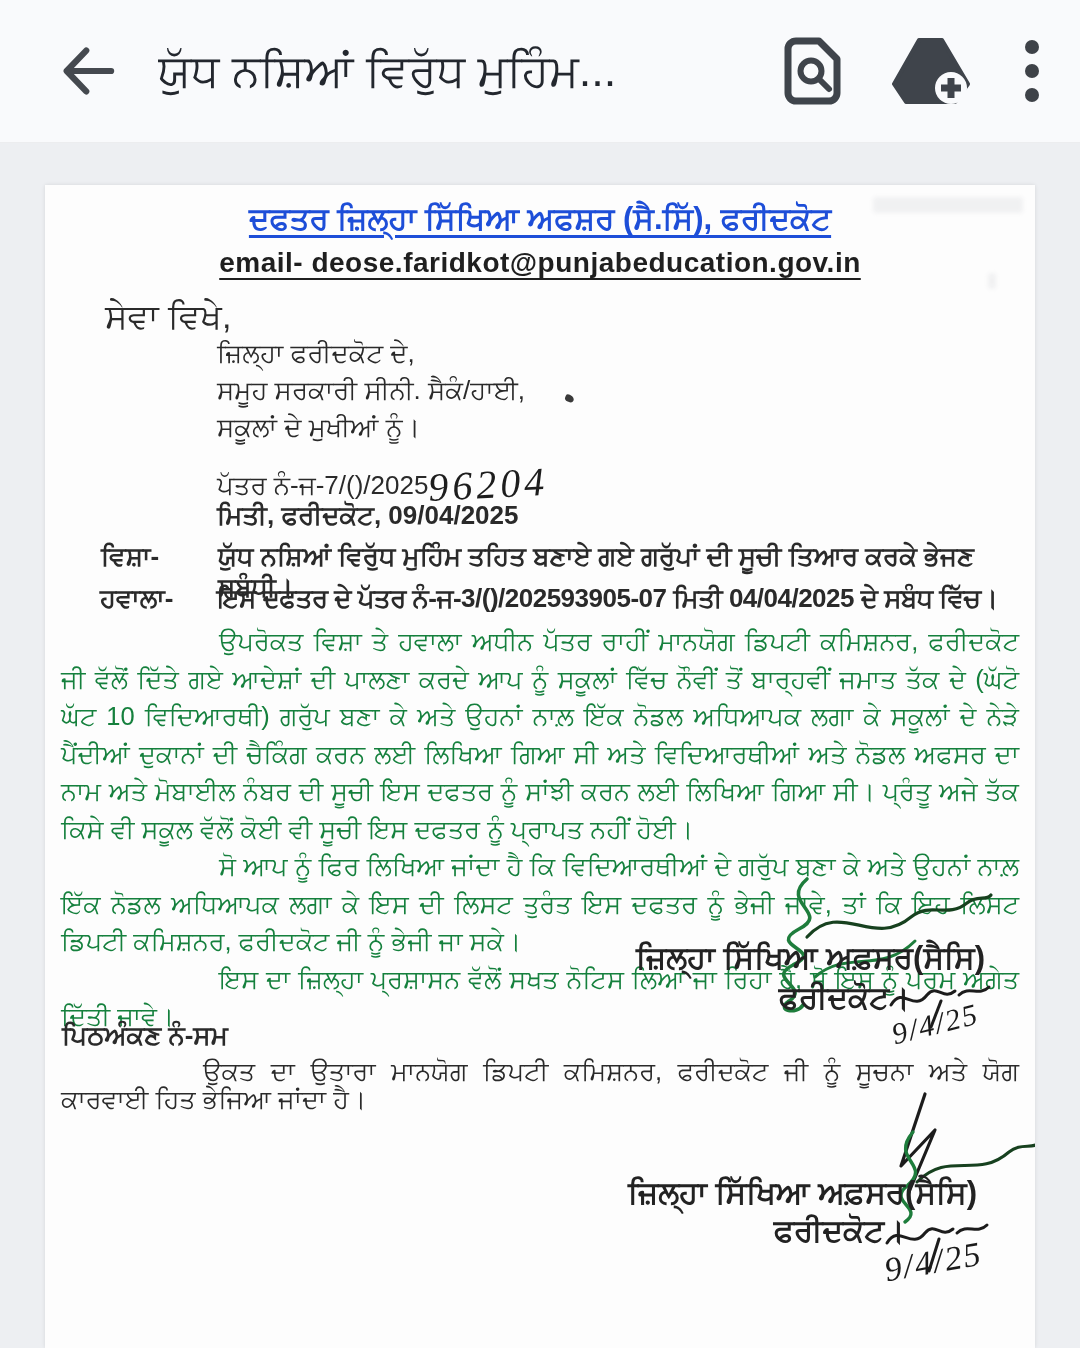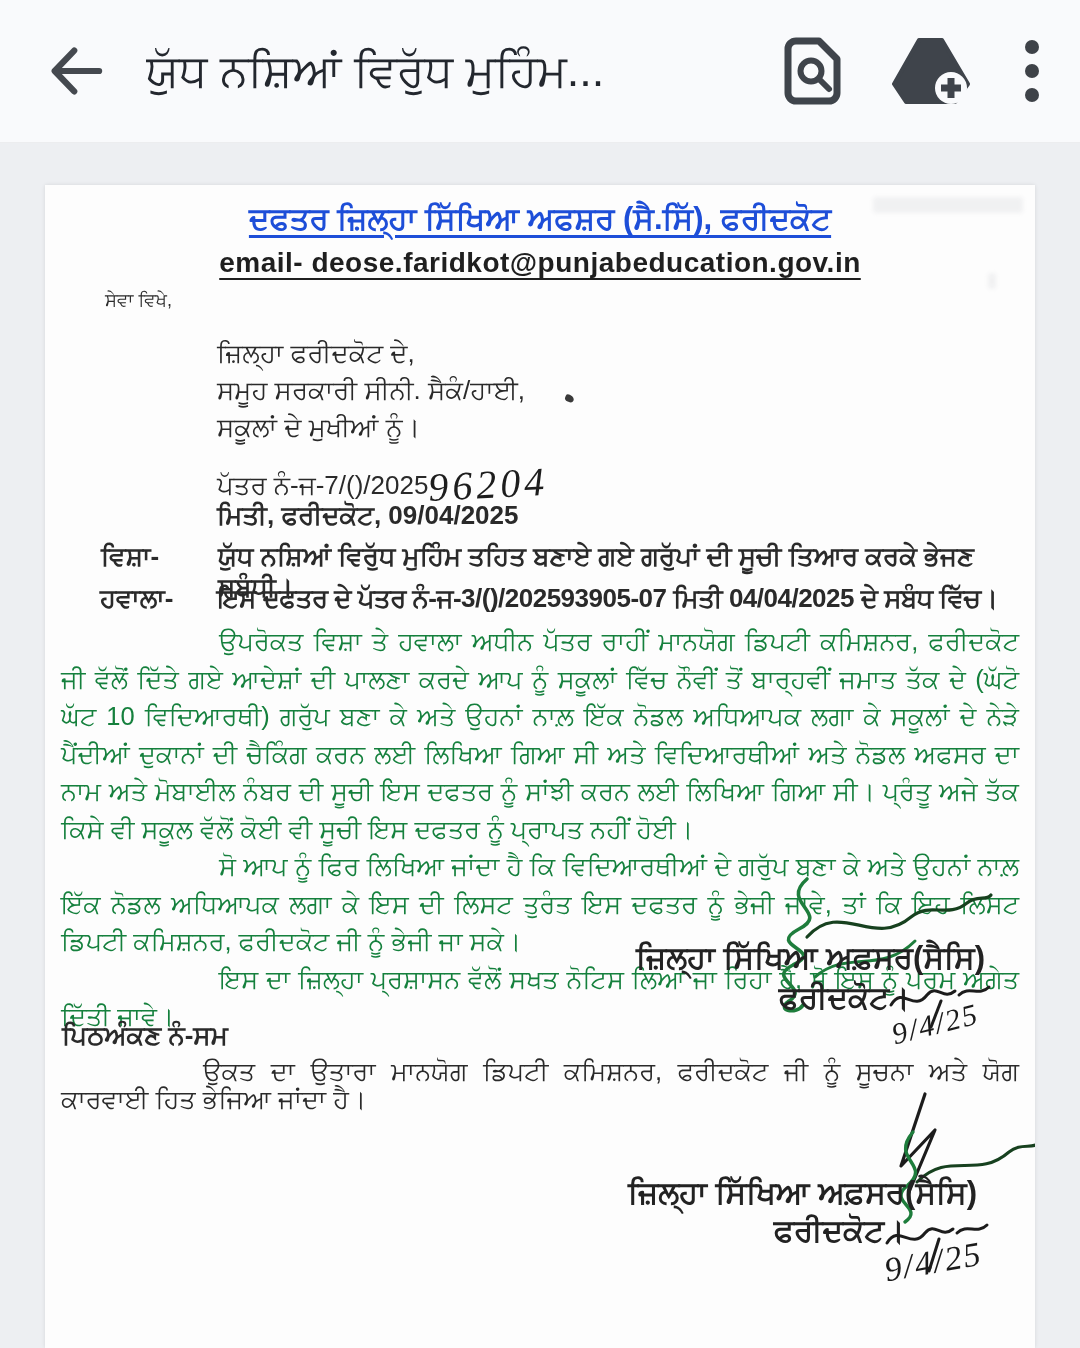--- a/index.html
+++ b/index.html
@@ -18,20 +18,21 @@
   .app-bar {
     position: absolute;
     top: 0; left: 0;
     width: 1080px;
     height: 143px;
     background: #f9fafc;
     display: flex;
     align-items: center;
     border-bottom: 1px solid rgba(0,0,0,0.05);
     z-index: 5;
+    padding-left: 12px;
   }
   .icon-btn {
     background: none;
     border: none;
     cursor: pointer;
     display: flex;
     align-items: center;
     justify-content: center;
   }
   .back-btn { width: 96px; height: 96px; margin-left: 28px; }
@@ -84,21 +85,21 @@
   }
   .email-line span {
     display: inline-block;
     font-size: 28px; font-weight: 700;
     text-decoration: underline;
     text-underline-offset: 6px;
     color: #1f1f1f;
     letter-spacing: 0.5px;
   }
 
-  .salutation { left: 60px; top: 105px; font-size: 18px; }
+  .salutation { left: 60px; top: 112px; font-size: 34px; }
   .addressee { left: 172px; top: 150px; font-size: 26px; line-height: 37px; }
 
   .letter-no { left: 172px; top: 272px; font-size: 26px; }
   .hand-number {
     display: inline-block;
     font-family: "Liberation Serif", serif;
     font-style: italic;
     font-size: 40px;
     letter-spacing: 4px;
     color: #1d1d1d;

